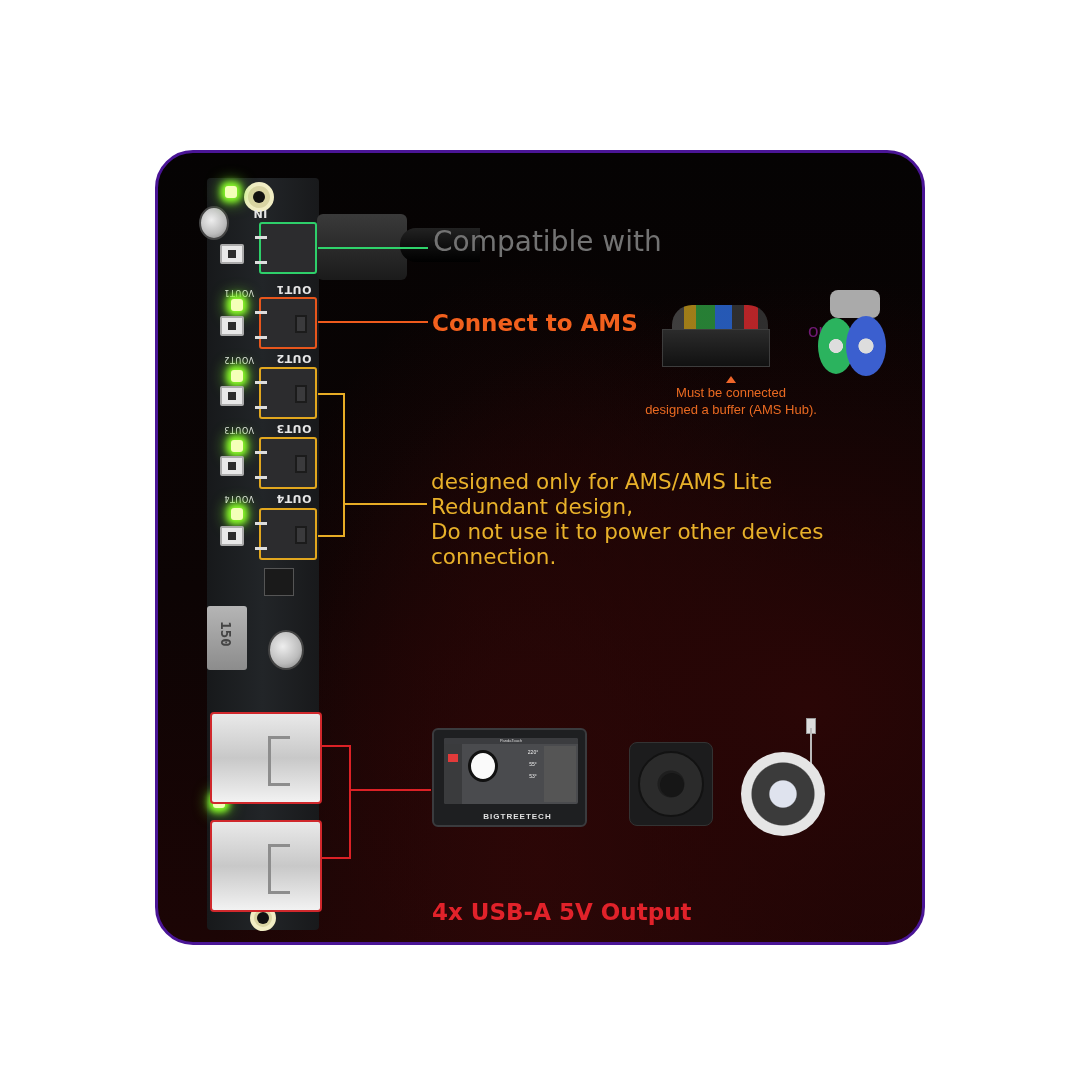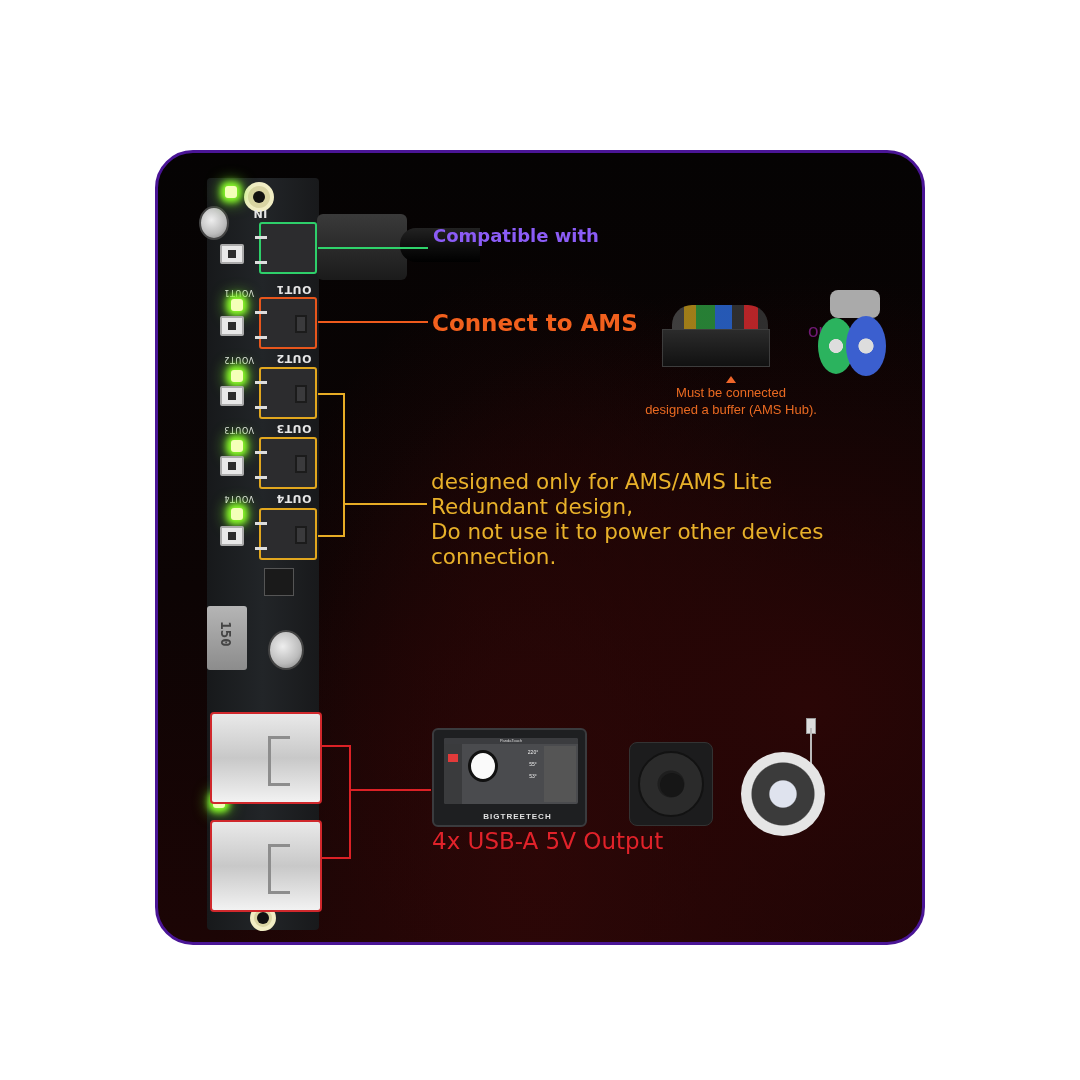--- a/index.html
+++ b/index.html
@@ -55,24 +55,24 @@
   .cable { position:absolute; left:400px; top:228px; width:80px; height:34px; background:linear-gradient(180deg,#222,#0c0c0c 60%,#000); border-radius:16px 0 0 16px; }
 
   
   .lead { position:absolute; background: currentColor; }
   .c-green { color:#2fd36b; }
   .c-orange { color:#ef5a1c; }
   .c-yellow { color:#e7ac25; }
   .c-red { color:#dc2126; }
 
   .label-text { position:absolute; font-family:"DejaVu Sans", sans-serif; line-height:1.16; }
-  .label-compat { left:433px; top:226px; font-size:18px; color:#8b5cf6;font-weight:bold; }
+  .label-compat { left:433px; top:226px; font-size:28px; color:#737373; }
   .label-ams { left:432px; top:310px; font-size:23px; color:#f2601d; font-weight:bold; }
   .label-redundant { left:431px; top:470px; font-size:21.5px; color:#e8b12a; }
-  .label-usb { left:432px; top:828px; font-size:23px; color:#e1222a; font-weight:normal; }
+  .label-usb { left:432px; top:899px; font-size:23px; color:#e1222a; font-weight:bold; }
   .note-buffer { position:absolute; left:612px; top:376px; width:238px; text-align:center; font-size:13px; color:#ea6a21; line-height:1.3; }
   .note-buffer .tri { display:block; width:0; height:0; margin:0 auto 2px; border-left:5px solid transparent; border-right:5px solid transparent; border-bottom:7px solid #f0662a; }
   .or-text { position:absolute; left:808px; top:320px; font-size:19px; color:#701a75; }
 
   
   .ams { position:absolute; left:662px; top:305px; width:108px; height:62px; }
   .ams .lid { position:absolute; left:10px; top:0; width:96px; height:32px; border-radius:20px 20px 0 0; background:linear-gradient(90deg,#444 0%,#444 12%,#b08a1b 12%,#b08a1b 25%,#2a8c3a 25%,#2a8c3a 45%,#2962c8 45%,#2962c8 62%,#333 62%,#333 75%,#c8282c 75%,#c8282c 90%,#333 90%); opacity:0.9; }
   .ams .base { position:absolute; left:0; top:24px; width:108px; height:38px; background:linear-gradient(180deg,#2b2b2b,#111); border:1px solid #3d3d3d; }
   
   .amslite { position:absolute; left:816px; top:290px; width:74px; height:92px; }

